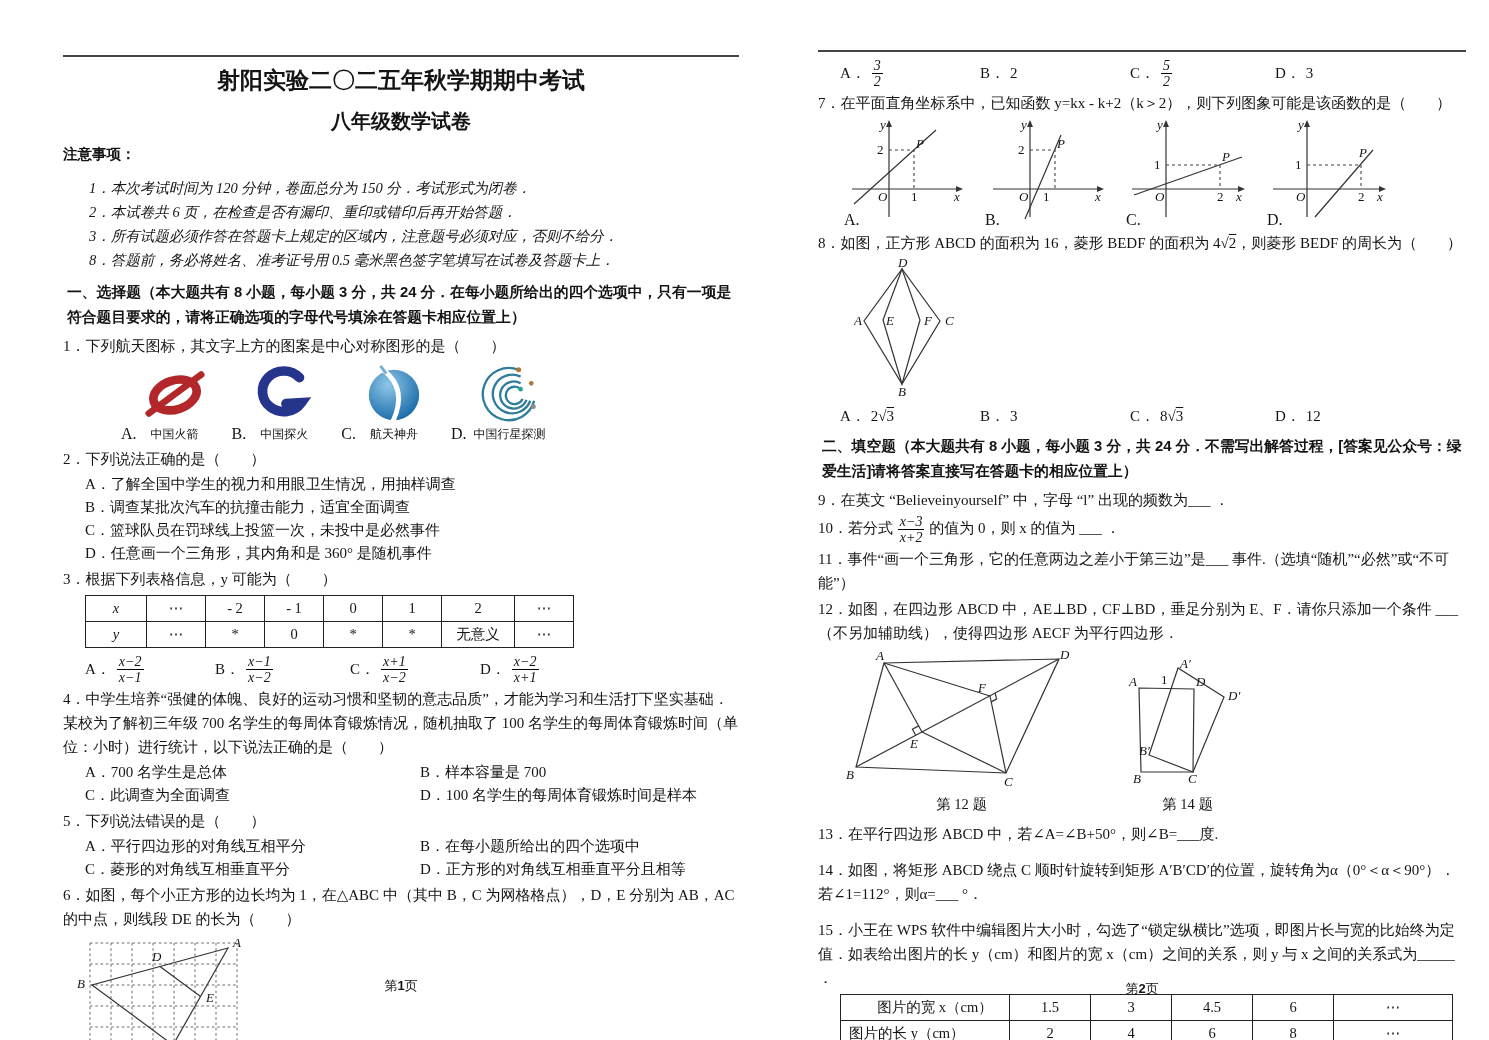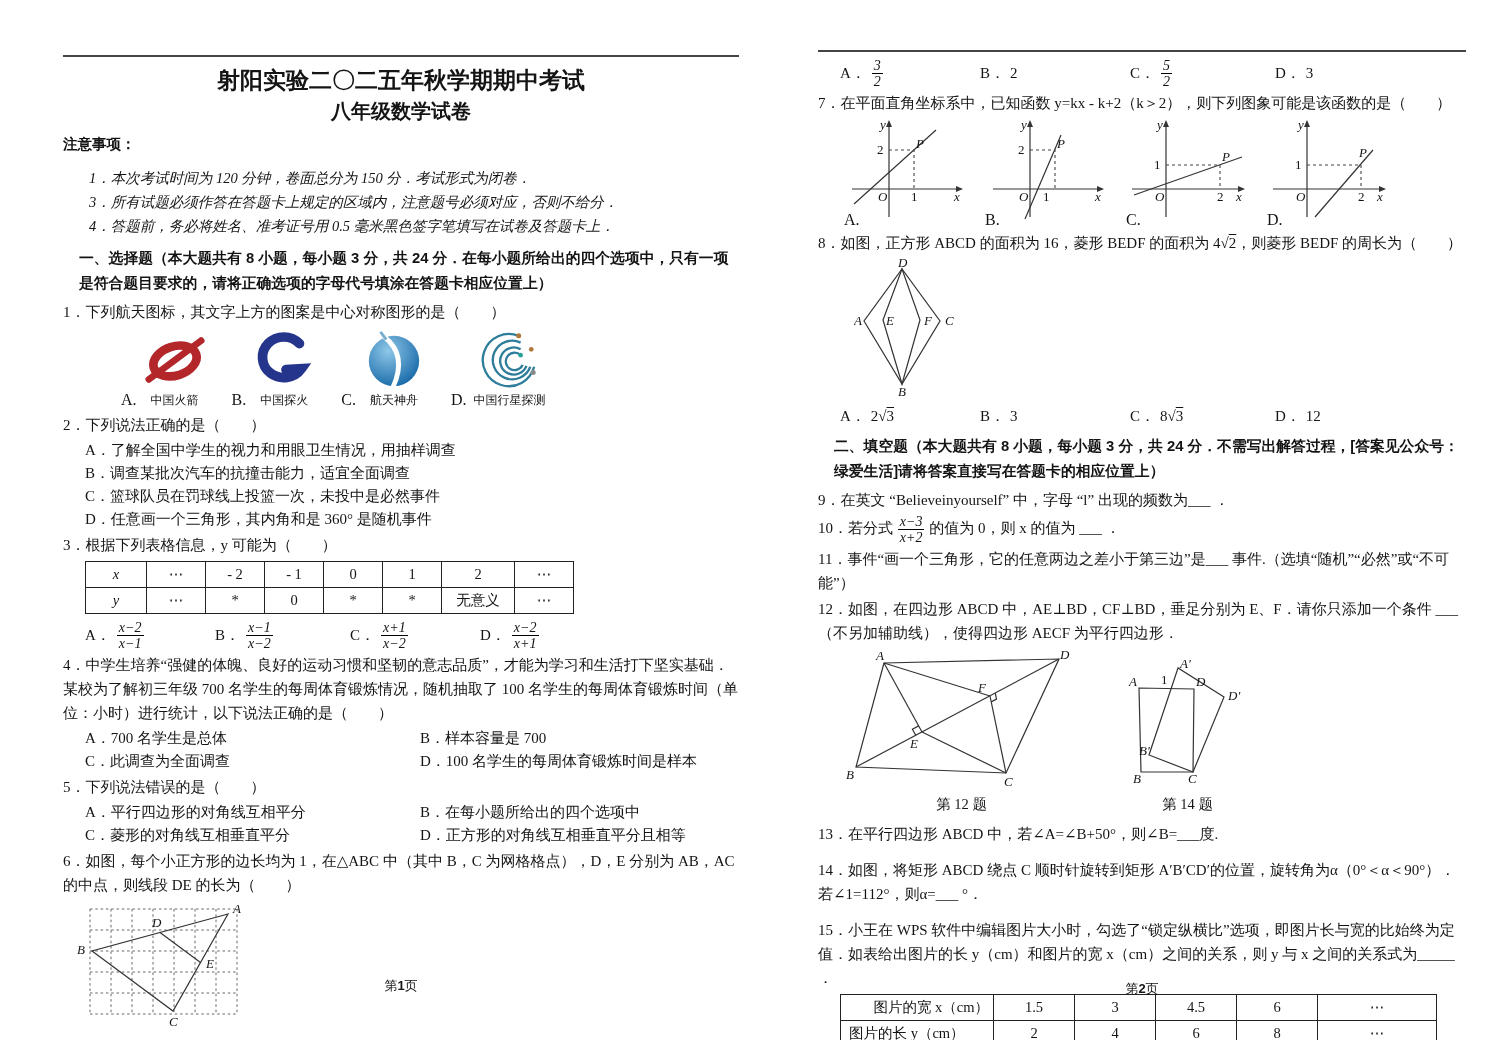--- a/index.html
+++ b/index.html
@@ -2,27 +2,27 @@
 <html><head>
 <meta charset="utf-8">
 <style>
   html,body{margin:0;padding:0;background:#ffffff;}
   body{width:1489px;height:1040px;position:relative;overflow:hidden;
        font-family:"Liberation Serif","DejaVu Serif",serif;color:#141414;}
   .page{position:absolute;}
   #page1{left:63px;top:55px;width:676px;height:950px;}
   #page2{left:818px;top:50px;width:648px;height:950px;}
   .rule{border-top:2px solid #444;height:0;margin:0 0 6px 0;}
-  .title{font-size:23px;font-weight:bold;text-align:center;margin:8px 0 2px 0;}
+  .title{font-size:23px;font-weight:bold;text-align:center;margin:8px 0 12px 0;}
   .subtitle{font-size:20px;font-weight:bold;text-align:center;margin:0 0 10px 0;}
   .bold-head{font-weight:bold;font-family:"Liberation Sans","DejaVu Sans",sans-serif;font-size:14.5px;}
   .notice-title{margin:10px 0 12px 0;}
   .notice{font-style:italic;font-size:14.5px;line-height:24px;margin-left:26px;}
   .section{font-weight:bold;font-family:"Liberation Sans","DejaVu Sans",sans-serif;
-           font-size:14.8px;line-height:25px;margin:8px 0 4px 16px;}
+           font-size:14.8px;line-height:25px;margin:8px 0 4px 4px;}
   .q{font-size:15px;line-height:24px;margin:2px 0;}
   .optline{font-size:15px;line-height:23px;margin-left:22px;}
   .grid2{display:grid;grid-template-columns:335px auto;margin-left:22px;font-size:15px;line-height:23px;}
   .logos{display:flex;align-items:flex-end;margin:6px 0 4px 58px;gap:26px;}
   .logo-item{display:flex;align-items:flex-end;gap:7px;}
   .logo-col{display:flex;flex-direction:column;align-items:center;}
   .logo-cap{font-size:12px;margin-top:2px;white-space:nowrap;}
   .opt-letter{font-size:16px;}
   table.tbl{border-collapse:collapse;margin:4px 0 2px 22px;}
   table.tbl td{border:1.4px solid #222;text-align:center;font-size:14.5px;height:25px;padding:0 4px;}
@@ -53,22 +53,23 @@
 </head>
 <body>
 
 <div class="page" id="page1">
   <div class="rule"></div>
   <div class="title">射阳实验二〇二五年秋学期期中考试</div>
   <div class="subtitle">八年级数学试卷</div>
 
   <div class="bold-head notice-title">注意事项：</div>
   <div class="notice">1．本次考试时间为 120 分钟，卷面总分为 150 分．考试形式为闭卷．</div>
+  <div class="notice">2．本试卷共 6 页，在检查是否有漏印、重印或错印后再开始答题．</div>
   <div class="notice">3．所有试题必须作答在答题卡上规定的区域内，注意题号必须对应，否则不给分．</div>
-  <div class="notice">4．答题前，务必将姓名、准考证号用 0.5 毫米黑色签字笔填写在试卷及答题卡上．</div>
+  <div class="notice">8．答题前，务必将姓名、准考证号用 0.5 毫米黑色签字笔填写在试卷及答题卡上．</div>
 
   <div class="section">一、选择题（本大题共有 8 小题，每小题 3 分，共 24 分．在每小题所给出的四个选项中，只有一项是符合题目要求的，请将正确选项的字母代号填涂在答题卡相应位置上）</div>
 
   <div class="q">1．下列航天图标，其文字上方的图案是中心对称图形的是（　　）</div>
   <div class="logos">
     <div class="logo-item">
       <span class="opt-letter">A.</span>
       <span class="logo-col">
         <svg width="62" height="60" viewBox="0 0 64 62">
           <g stroke="#b32629" fill="none">
@@ -442,21 +443,21 @@
     </div>
   </div>
 
   <div class="q" style="margin-top:8px">13．在平行四边形 ABCD 中，若∠A=∠B+50°，则∠B=___度.</div>
   <div class="q" style="margin-top:12px">14．如图，将矩形 ABCD 绕点 C 顺时针旋转到矩形 A′B′CD′的位置，旋转角为α（0°＜α＜90°）．若∠1=112°，则α=___ °．</div>
   <div class="q" style="margin-top:12px">15．小王在 WPS 软件中编辑图片大小时，勾选了“锁定纵横比”选项，即图片长与宽的比始终为定值．如表给出图片的长 y（cm）和图片的宽 x（cm）之间的关系，则 y 与 x 之间的关系式为_____ ．</div>
 
   <table class="tbl">
     <tbody>
         <tr>
-      <td style="width:140px;text-align:right;padding-left:8px">图片的宽 x（cm）</td>
+      <td style="width:140px;text-align:center;padding-left:24px">图片的宽 x（cm）</td>
       <td style="width:72px">1.5</td>
       <td style="width:72px">3</td>
       <td style="width:72px">4.5</td>
       <td style="width:72px">6</td>
       <td style="width:110px">⋯</td>
     </tr>
     <tr>
       <td style="text-align:left;padding-left:8px">图片的长 y（cm）</td>
       <td>2</td>
       <td>4</td>

